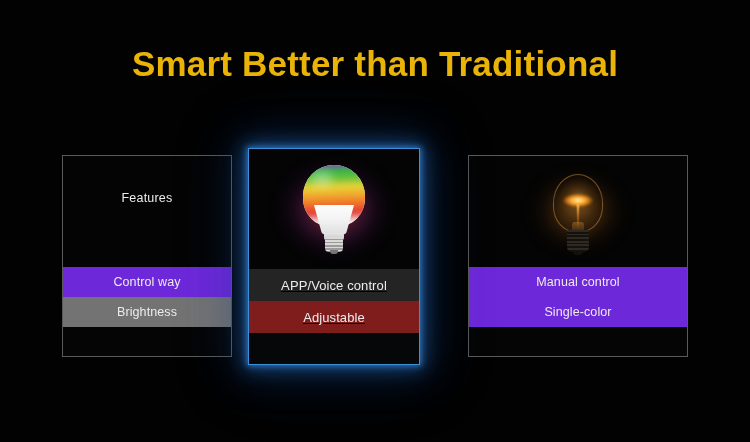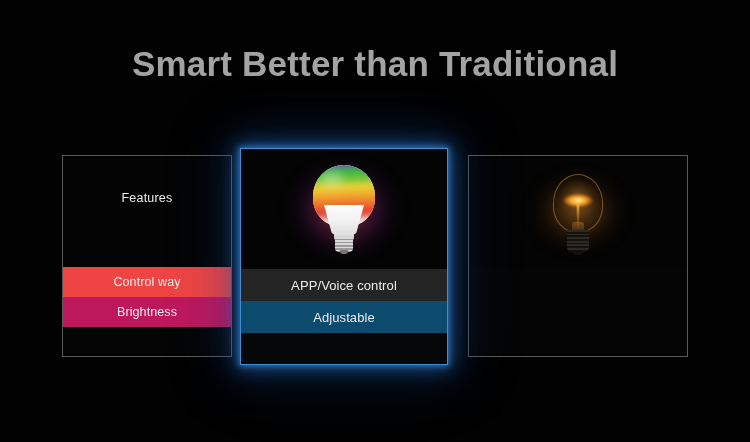--- a/index.html
+++ b/index.html
@@ -22,21 +22,21 @@
     background: #020202;
   }
 
   
   #title {
     position: absolute;
     left: 0;
     top: 42px;
     width: 750px;
     text-align: center;
-    color: #a3a3a3;
+    color: #eab308;
     font-size: 35px;
     font-weight: bold;
     letter-spacing: 0.2px;
     line-height: 44px;
     white-space: nowrap;
   }
 
   
   #table {
     position: absolute;
@@ -54,21 +54,21 @@
     flex-direction: column;
   }
 
   .card.side {
     top: 10px;
     height: 202px;
     border: 1px solid #5a5a5a;
   }
 
   #card-features { left: 0px;   width: 170px; }
-  #card-smart    { left: 178px; width: 208px; }
+  #card-smart    { left: 186px; width: 172px; text-decoration: underline; }
   #card-trad     { left: 406px; width: 220px; }
 
   .card.featured {
     top: 3px;
     height: 217px;
     border: 1px solid #3c8ed8;
     background: #060708;
     box-shadow:
       0 0 6px 1px rgba(52,130,205,0.85),
       0 0 16px 3px rgba(40,110,190,0.55),
@@ -104,25 +104,25 @@
     display: flex;
     align-items: center;
     justify-content: center;
     color: #ececec;
     font-size: 12.5px;
     letter-spacing: 0.1px;
     white-space: nowrap;
   }
   .card.featured .row { height: 32px; font-size: 13px; }
 
-  .row.shade-a { background: #ef4444; }
-  .row.shade-b { background: #be185d; }
+  .row.shade-a { background: #6d28d9; }
+  .row.shade-b { background: #737373; }
 
   .card.featured .row.shade-a { background: #242424; }
-  .card.featured .row.shade-b { background: #0c4a6e; }
+  .card.featured .row.shade-b { background: #7f1d1d; }
 
   
   .bulb-wrap {
     position: relative;
     width: 100%;
     height: 100%;
   }
 
   .rgb-glow {
     position: absolute;
@@ -346,16 +346,18 @@
           <div class="trad-bulb">
             <div class="trad-glass"></div>
             <div class="trad-filament-core"></div>
             <div class="trad-filament-legs"></div>
             <div class="trad-stem"></div>
             <div class="trad-base"></div>
             <div class="trad-tip"></div>
           </div>
         </div>
       </div>
+      <div class="row shade-a">Manual control</div>
+      <div class="row shade-a">Single-color</div>
     </div>
 
   </div>
 </div>
 
 </body></html>

